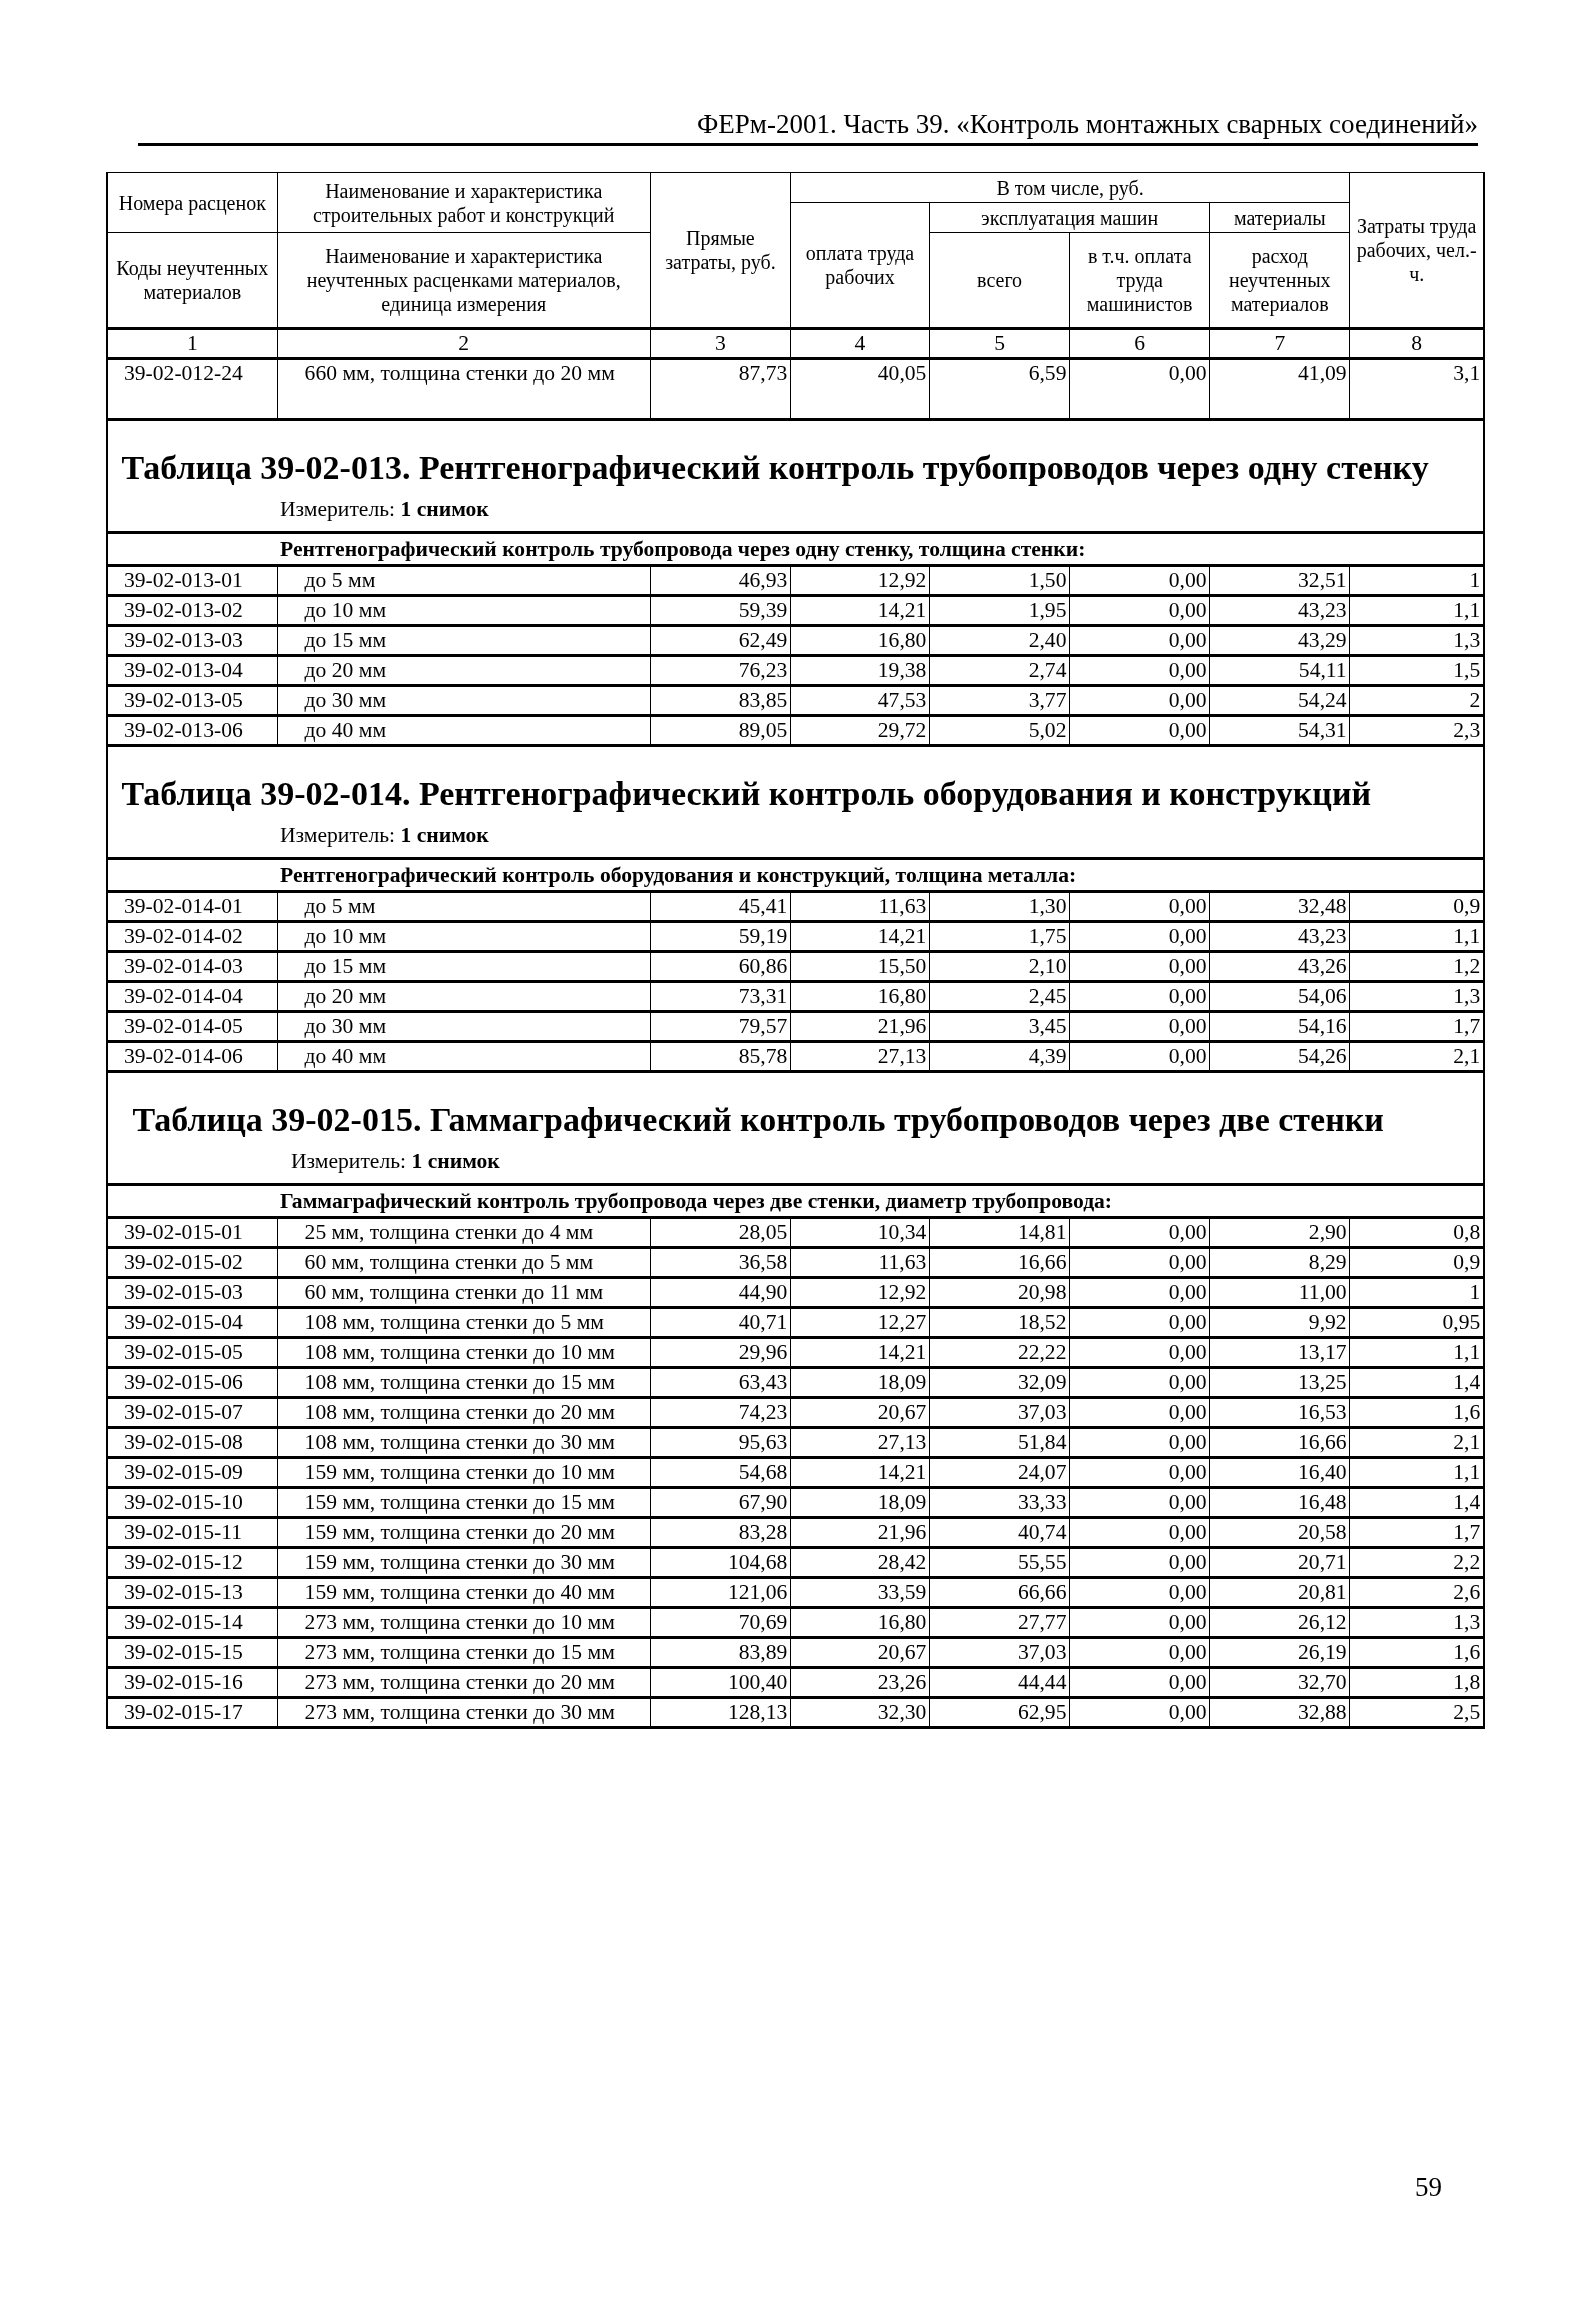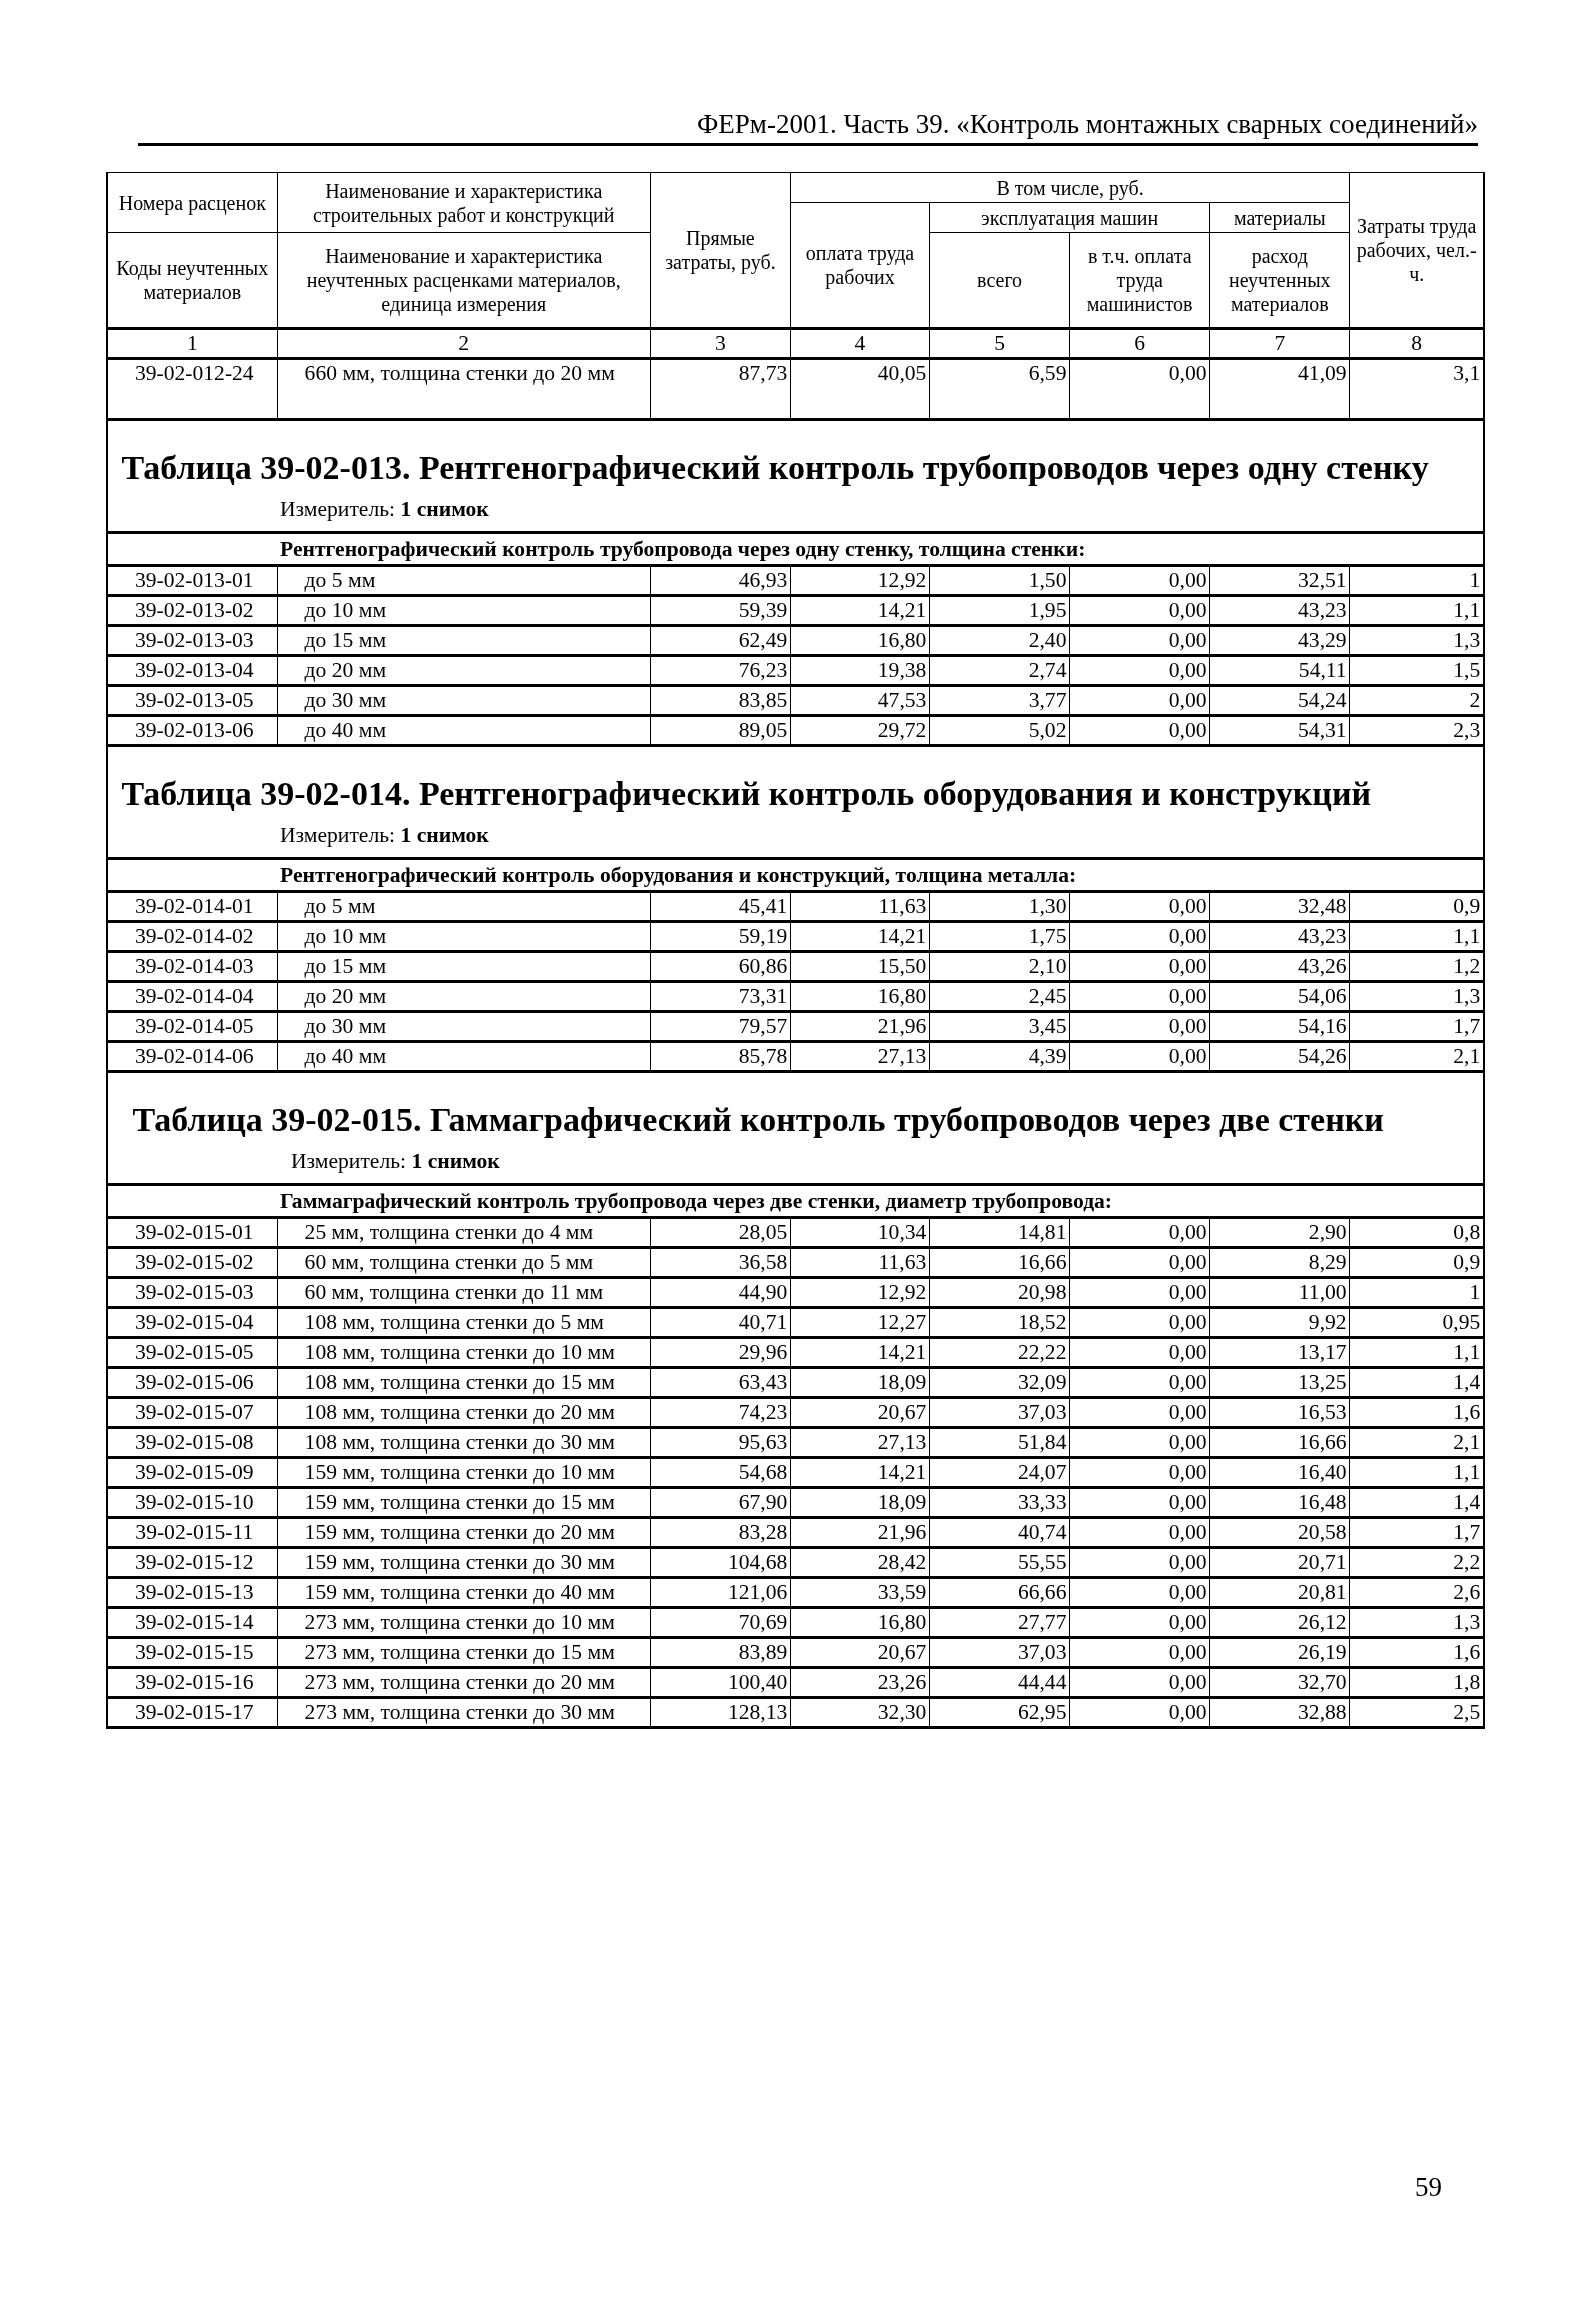--- a/index.html
+++ b/index.html
@@ -5,21 +5,21 @@
   html, body { margin:0; padding:0; background:#ffffff; }
   body { width:1592px; height:2307px; position:relative; font-family:"Liberation Serif", "DejaVu Serif", serif; color:#000; overflow:hidden; }
   .running-head { position:absolute; left:138px; top:108px; width:1340px; text-align:right; font-size:27px; line-height:32px; }
   .head-rule { position:absolute; left:138px; top:143px; width:1340px; height:2.7px; background:#000; }
   .sheet { position:absolute; left:106px; top:172px; width:1375px; border-left:2px solid #000; border-right:2px solid #000; }
   table { border-collapse:collapse; width:1375px; table-layout:fixed; }
   td, th { border:1.3px solid #000; padding:0 4px; font-weight:normal; font-size:21.6px; line-height:27px; vertical-align:top; }
   .hdr td { text-align:center; vertical-align:middle; font-size:20px; line-height:24px; }
   .thick-top td { border-top:3.4px solid #000; }
   .num td { text-align:center; font-size:21.6px; }
-  .code { text-align:center; padding-left:8px; white-space:nowrap; }
+  .code { text-align:left; padding-left:16px; white-space:nowrap; }
   .name { padding-left:27px; text-indent:0; }
   .val { text-align:right; padding-right:2.7px; }
   .section-cell { border:none; padding:0; }
   .table-title { font-weight:bold; font-size:34px; line-height:40px; padding:27px 0 0 13.5px; }
   .measure { font-size:21.6px; padding:8px 0 8px 172px; line-height:27px; }
   .measure b { font-weight:bold; }
   .subhead td { font-weight:bold; padding-left:172px; text-align:left; border-top:3.4px solid #000; border-bottom:3.4px solid #000; line-height:30px; }
   tr.row td { border-bottom:3.4px solid #000; }
   .page-number { position:absolute; left:1415px; top:2172px; font-size:27px; }
 </style>

